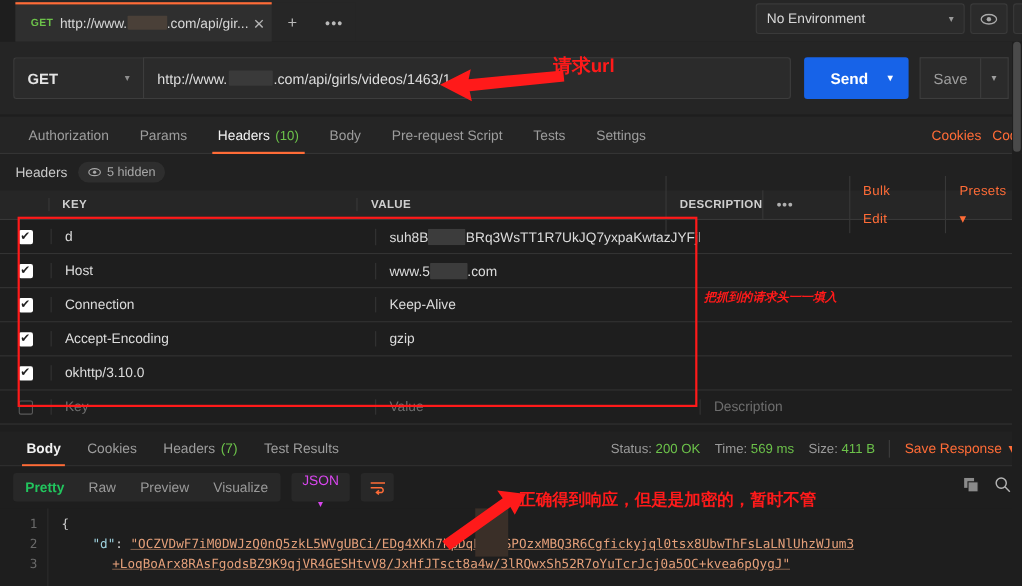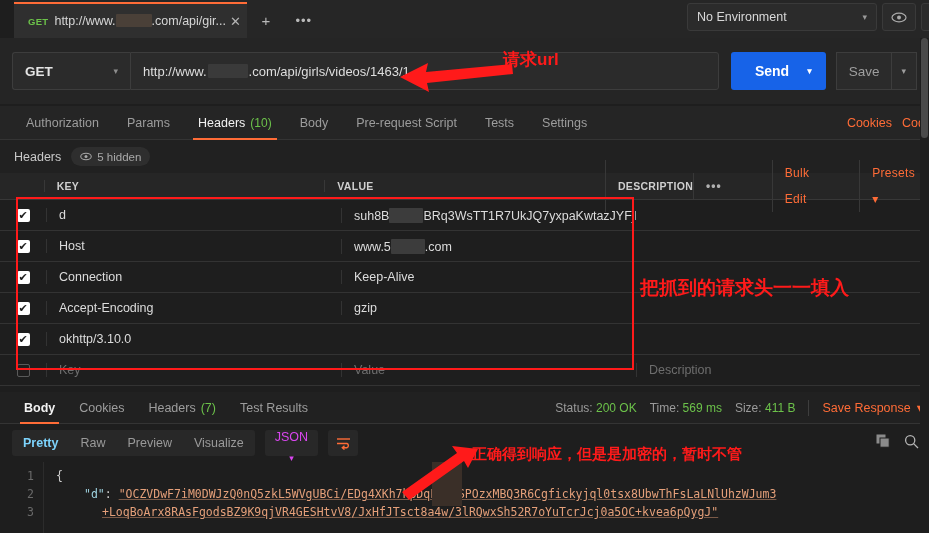--- a/index.html
+++ b/index.html
@@ -195,21 +195,21 @@
   .resp-meta b { color: #6cc24a; font-weight: normal; }
   .divider-v { width: 1px; height: 16px; background: #3e3e3e; }
   .save-resp { color: #ff6c37; font-size: 12.5px; display: flex; align-items: center; gap: 6px; }
 
   .viewbar {
     position: absolute; top: 424px; left: 0; width: 929px; height: 38px;
     background: #1e1e1e; display: flex; align-items: center; padding-left: 12px; gap: 4px;
   }
   .vgroup { background: #282828; border-radius: 3px; height: 26px; display: flex; align-items: center; }
   .vbtn { padding: 0 11px; color: #9a9a9a; font-size: 12.5px; line-height: 26px; }
-  .vbtn.active { color: #7dd3fc; font-weight: bold; }
+  .vbtn.active { color: #22c55e; font-weight: bold; }
   .json-sel {
     background: #282828; border-radius: 3px; height: 26px; display: flex;
     align-items: center; gap: 9px; padding: 0 10px; color: #d946ef; font-size: 12.5px;
     margin-left: 6px;
     flex-direction: column;
   }
   .wrap-btn {
     background: #282828; border-radius: 3px; height: 26px; width: 30px;
     display: flex; align-items: center; justify-content: center; margin-left: 6px;
   }
@@ -239,21 +239,21 @@
   
   .vscroll {
     position: absolute; right: 0; top: 38px; width: 9px; height: 495px;
     background: #1e1e1e;
   }
   .vscroll .thumb { position: absolute; top: 0; left: 1px; width: 7px; height: 100px; background: #4a4a4a; border-radius: 4px; }
 
   
   .anno { position: absolute; color: #ff1a1a; font-weight: bold; pointer-events: none; }
   .anno-1 { left: 503px; top: 48px; font-size: 17px; }
-  .anno-2 { left: 640px; top: 275px; font-size: 19px; }
+  .anno-2 { left: 640px; top: 263px; font-size: 11px; font-style: italic; }
   .anno-3 { left: 472px; top: 445px; font-size: 15px; }
   .redbox {
     position: absolute; left: 16px; top: 197px; width: 618px; height: 173px;
     border: 2px solid #ff1a1a; pointer-events: none;
   }
   svg.arrow { position: absolute; pointer-events: none; }
 </style>
 </head>
 <body>
 

